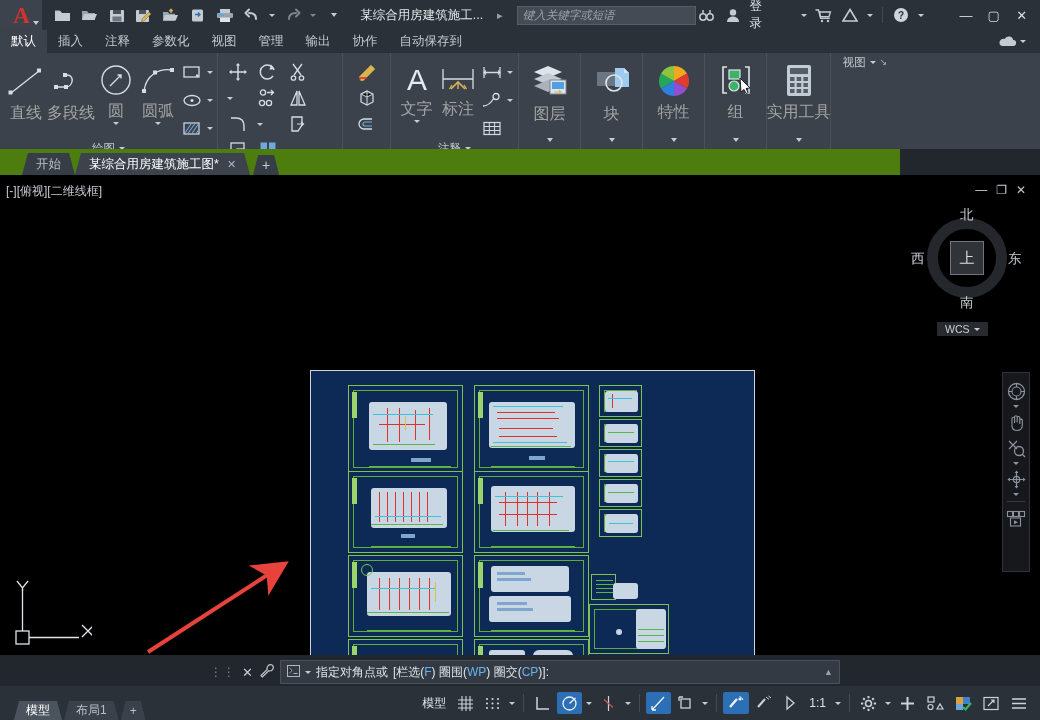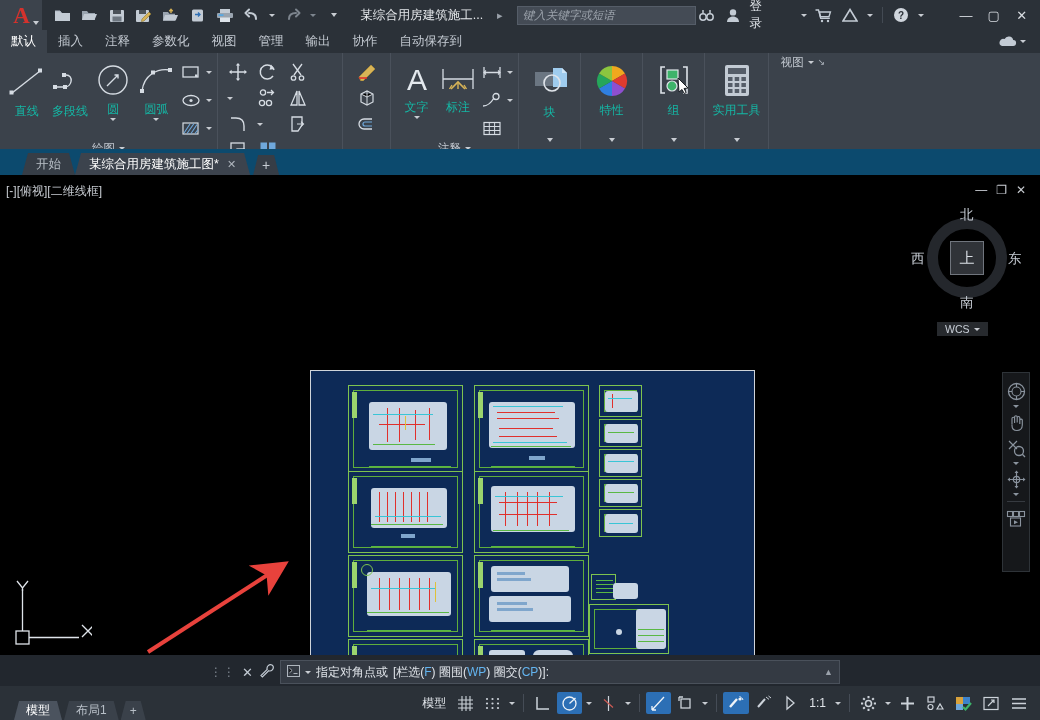--- a/index.html
+++ b/index.html
@@ -69,35 +69,35 @@
   .panel { position:relative; display:flex; flex-direction:column; border-right:1px solid #4a515b; }
   .panel-body { flex:1; display:flex; align-items:flex-start; padding:5px 5px 0 5px; }
   .panel-title {
     height:18px; display:flex; align-items:center; justify-content:center;
     gap:4px; color:#c1c7cf; font-size:11.5px;
   }
   .big-btn {
     width:48px; display:flex; flex-direction:column; align-items:center;
     padding-top:3px;
   }
-  .big-btn .lbl { font-size:12px; color:#14b8a6; margin-top:2px; text-align:center; white-space:nowrap;}
+  .big-btn .lbl { font-size:16px; color:#a3a3a3; margin-top:2px; text-align:center; white-space:nowrap;}
   .ico { display:flex; align-items:center; justify-content:center; }
   .small-col { display:flex; flex-direction:column; gap:3px; padding-top:2px;}
   .small-row { display:flex; align-items:center; gap:2px; height:25px;}
   .sico { width:26px;height:24px;display:flex;align-items:center;justify-content:center;}
   .grid3 { display:grid; grid-template-columns:repeat(3,30px); grid-auto-rows:26px; }
   .grid3 .cell { display:flex;align-items:center;justify-content:center;}
   .panel.bigpanel { width:62px; align-items:center; }
   .panel.bigpanel .panel-body { justify-content:center; padding-top:6px;}
   .panel.bigpanel .panel-title { justify-content:center; }
 
   
   .filetabs {
-    position:absolute; left:0; top:149px; width:1040px; height:26px;
-    background:#0c4a6e; display:flex; align-items:flex-end;
+    position:absolute; left:0; top:149px; width:900px; height:26px;
+    background:#4d7c0f; display:flex; align-items:flex-end;
   }
   .ftab {
     height:22px; padding:0 14px; display:flex; align-items:center; gap:8px;
     font-size:12.5px; color:#b9c0c8; border-radius:4px 4px 0 0;
     background:#363d46;
     clip-path: polygon(6px 0, calc(100% - 6px) 0, 100% 100%, 0 100%);
   }
   .ftab.active { background:#3c434d; color:#ffffff; }
   .ftab .x { font-size:11px; color:#aeb5bd; }
   .ftab-plus {
@@ -589,20 +589,40 @@
             </span>
           </div>
         </div>
       </div>
       <div class="panel-title">
         <span>注释</span>
           <span class="caret sm"></span>
       </div>
     </div>
 
+    <div class="panel bigpanel">
+      <div class="panel-body">
+        <div class="big-btn">
+          <span class="ico">
+            <svg width="44" height="40" viewBox="0 0 44 40">
+                <path d="M6 10l14-6 14 6-14 6z" fill="#dfe4ea"></path>
+                <path d="M6 17l14-6 14 6-14 6z" fill="#c3cbd4"></path>
+                <path d="M6 24l14-6 14 6-14 6z" fill="#a9b2bd"></path>
+                <rect x="22" y="18" width="16" height="14" fill="#dfe4ea" stroke="#7b848f"></rect>
+                <rect x="24" y="20" width="12" height="7" fill="#4fa0e0"></rect>
+                <path d="M26 30h7M31 28.5l2 1.5-2 1.5" stroke="#d8b457" stroke-width="1.2" fill="none"></path>
+              </svg>
+          </span>
+          <span class="lbl">图层</span>
+        </div>
+      </div>
+      <div class="panel-title">
+          <span class="caret"></span>
+        </div>
+    </div>
 
     <div class="panel bigpanel">
       <div class="panel-body">
         <div class="big-btn">
           <span class="ico">
             <svg width="44" height="40" viewBox="0 0 44 40">
                 <rect x="7" y="10" width="20" height="14" fill="#6b7682"></rect>
                 <path d="M25 6h9l5 5v14H25z" fill="#9fccee"></path>
                 <path d="M34 6v5h5" fill="#cfe6f8"></path>
                 <circle cx="24" cy="21" r="8" fill="none" stroke="#dfe4ea" stroke-width="1.6"></circle>

